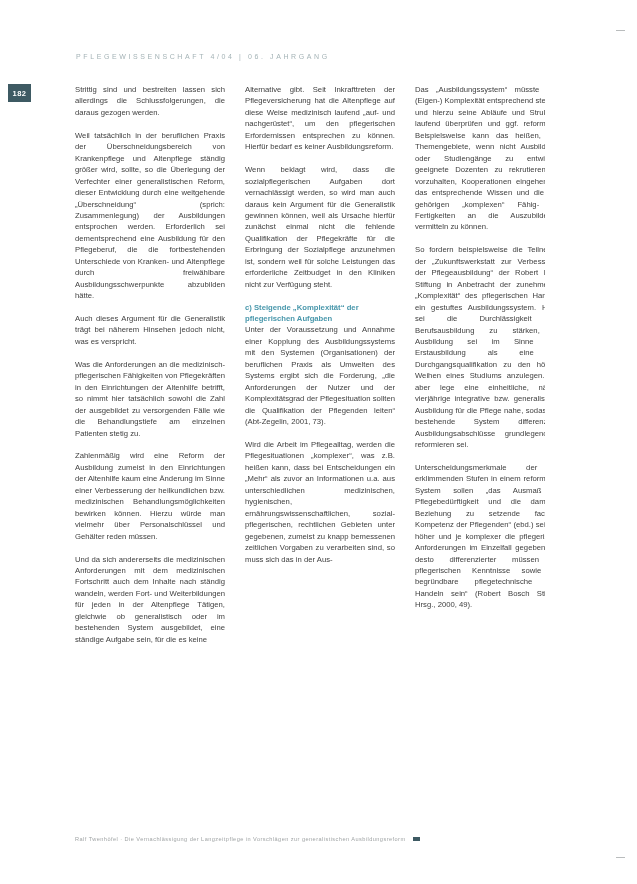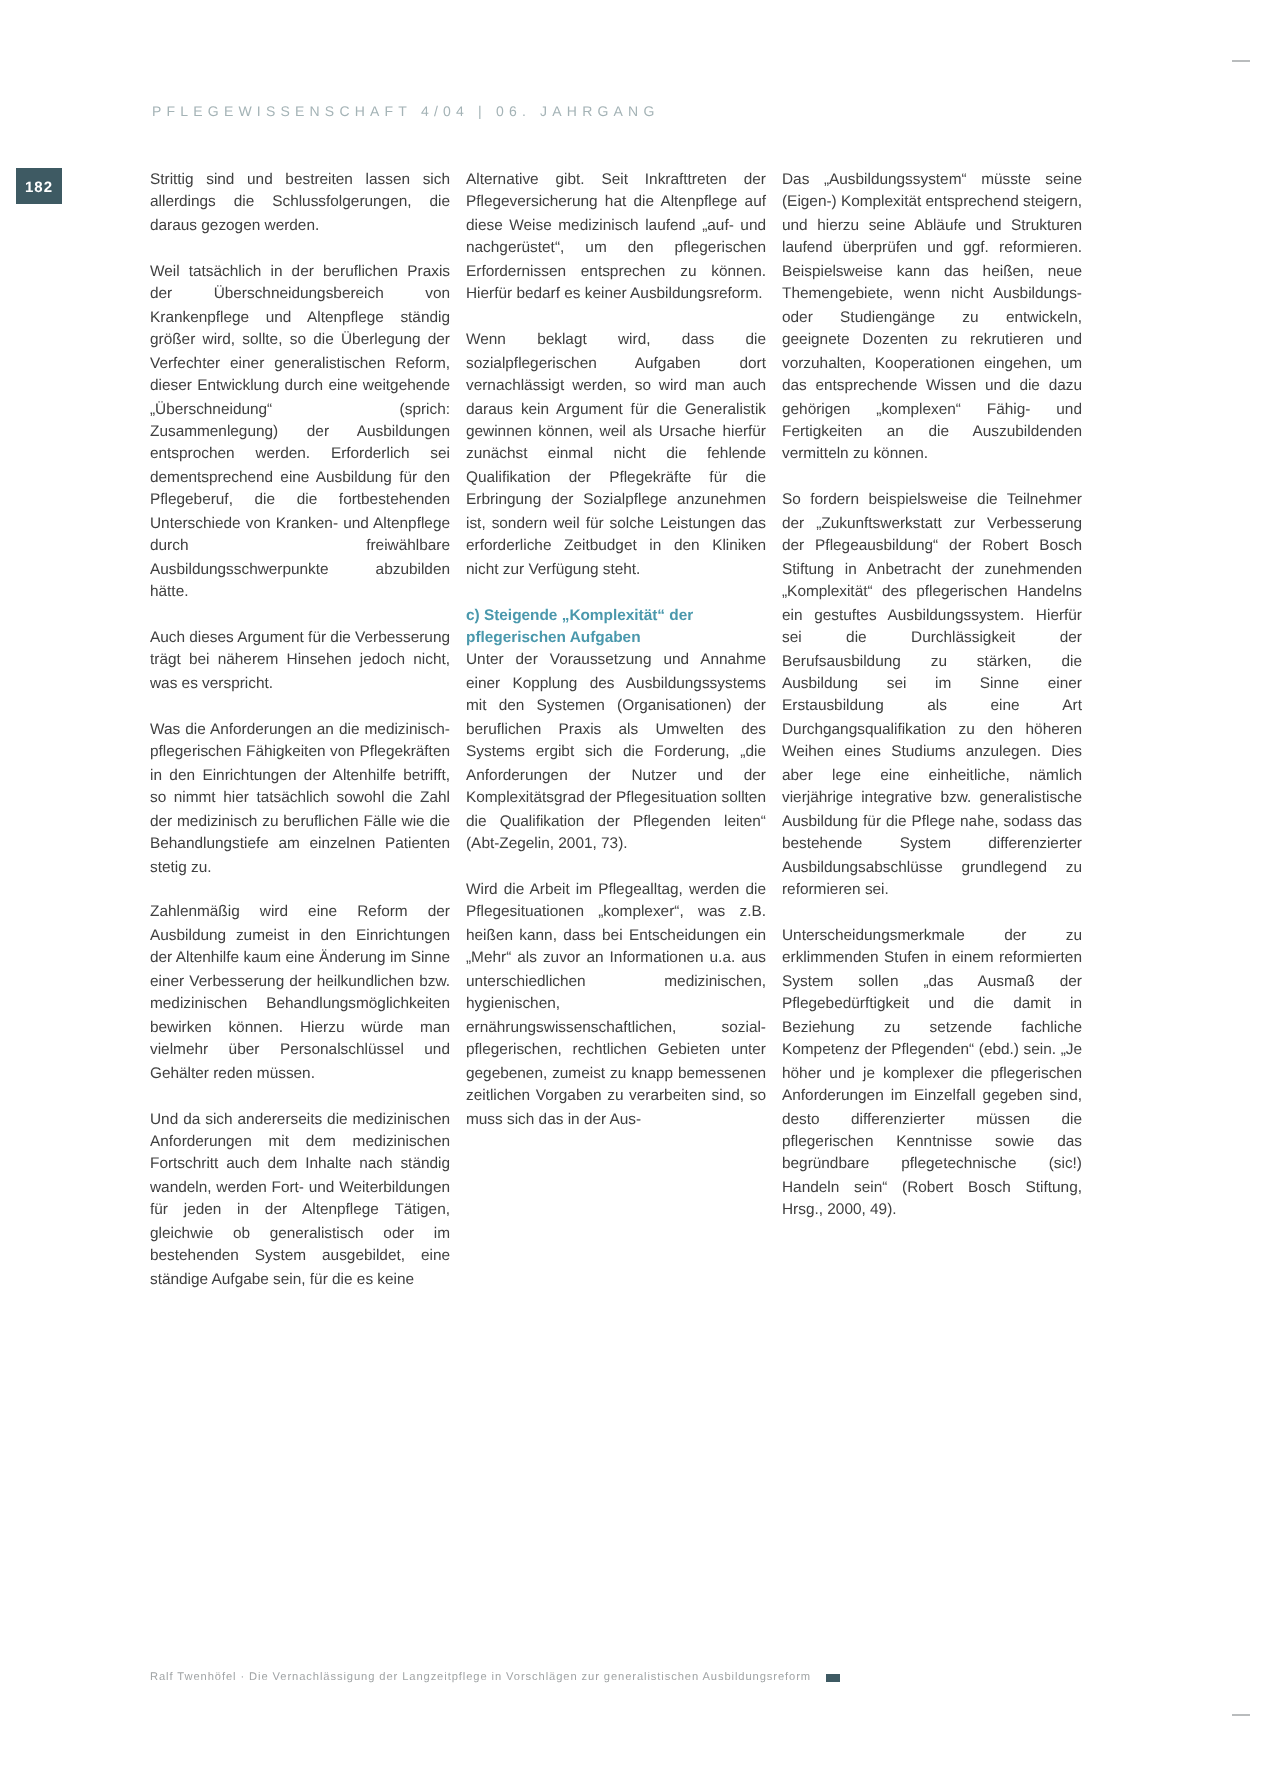--- a/index.html
+++ b/index.html
@@ -31,21 +31,21 @@
     width: 23px; height: 18px;
     background: #3e5a63; color: #ffffff;
     font-size: 7.5px; font-weight: bold;
     display: flex; align-items: center; justify-content: center;
     letter-spacing: 0.5px;
   }
 
   .columns {
     position: absolute; left: 75px; top: 84px;
     width: 470px; height: 748px;
-    display: flex; gap: 8px;
+    display: flex; gap: 20px;
     overflow: hidden;
   }
   .col {
     width: 150px; flex: 0 0 150px;
     font-size: 7.7px; line-height: 11.45px;
     text-align: justify;
     hyphens: auto; -webkit-hyphens: auto;
     color: #404040;
   }
   .col p { margin: 0 0 11.45px 0; }
@@ -80,22 +80,22 @@
 
   <div class="header">PFLEGEWISSENSCHAFT  4/04  |  06. Jahrgang</div>
 
   <div class="page-badge">182</div>
 
   <div class="columns">
 
     <div class="col">
       <p>Strittig sind und bestreiten lassen sich allerdings die Schlussfolgerungen, die daraus gezogen werden.</p>
       <p>Weil tatsächlich in der beruflichen Praxis der Überschneidungsbereich von Krankenpflege und Altenpflege ständig größer wird, sollte, so die Überlegung der Verfechter einer generalistischen Reform, dieser Entwicklung durch eine weitgehende „Überschneidung“ (sprich: Zusammenlegung) der Ausbildungen entsprochen werden. Erforderlich sei dementsprechend eine Ausbildung für den Pflegeberuf, die die fortbestehenden Unterschiede von Kranken- und Altenpflege durch freiwählbare Ausbildungsschwerpunkte abzubilden hätte.</p>
-      <p>Auch dieses Argument für die Verbesserung trägt bei näherem Hinsehen jedoch nicht, was es verspricht.</p>
-      <p>Was die Anforderungen an die medizinisch-pflegerischen Fähigkeiten von Pflegekräften in den Einrichtungen der Altenhilfe betrifft, so nimmt hier tatsächlich sowohl die Zahl der medizinisch zu beruflichen Fälle wie die Behandlungstiefe am einzelnen Patienten stetig zu.</p>
+      <p>Auch dieses Argument für die Generalistik trägt bei näherem Hinsehen jedoch nicht, was es verspricht.</p>
+      <p>Was die Anforderungen an die medizinisch-pflegerischen Fähigkeiten von Pflegekräften in den Einrichtungen der Altenhilfe betrifft, so nimmt hier tatsächlich sowohl die Zahl der ausgebildet zu versorgenden Fälle wie die Behandlungstiefe am einzelnen Patienten stetig zu.</p>
       <p>Zahlenmäßig wird eine Reform der Ausbildung zumeist in den Einrichtungen der Altenhilfe kaum eine Änderung im Sinne einer Verbesserung der heilkundlichen bzw. medizinischen Behandlungsmöglichkeiten bewirken können. Hierzu würde man vielmehr über Personalschlüssel und Gehälter reden müssen.</p>
       <p>Und da sich andererseits die medizinischen Anforderungen mit dem medizinischen Fortschritt auch dem Inhalte nach ständig wandeln, werden Fort- und Weiterbildungen für jeden in der Altenpflege Tätigen, gleichwie ob generalistisch oder im bestehenden System ausgebildet, eine ständige Aufgabe sein, für die es keine</p>
     </div>
 
     <div class="col">
       <p>Alternative gibt. Seit Inkrafttreten der Pflegeversicherung hat die Altenpflege auf diese Weise medizinisch laufend „auf- und nachgerüstet“, um den pflegerischen Erfordernissen entsprechen zu können. Hierfür bedarf es keiner Ausbildungsreform.</p>
       <p>Wenn beklagt wird, dass die sozialpflegerischen Aufgaben dort vernachlässigt werden, so wird man auch daraus kein Argument für die Generalistik gewinnen können, weil als Ursache hierfür zunächst einmal nicht die fehlende Qualifikation der Pflegekräfte für die Erbringung der Sozialpflege anzunehmen ist, sondern weil für solche Leistungen das erforderliche Zeitbudget in den Kliniken nicht zur Verfügung steht.</p>
       <h3 class="subheading">c) Steigende „Komplexität“ der pflegerischen Aufgaben</h3>
       <p>Unter der Voraussetzung und Annahme einer Kopplung des Ausbildungssystems mit den Systemen (Organisationen) der beruflichen Praxis als Umwelten des Systems ergibt sich die Forderung, „die Anforderungen der Nutzer und der Komplexitätsgrad der Pflegesituation sollten die Qualifikation der Pflegenden leiten“ (Abt-Zegelin, 2001, 73).</p>
       <p>Wird die Arbeit im Pflegealltag, werden die Pflegesituationen „komplexer“, was z.B. heißen kann, dass bei Entscheidungen ein „Mehr“ als zuvor an Informationen u.a. aus unterschiedlichen medizinischen, hygienischen, ernährungswissenschaftlichen, sozial-pflegerischen, rechtlichen Gebieten unter gegebenen, zumeist zu knapp bemessenen zeitlichen Vorgaben zu verarbeiten sind, so muss sich das in der Aus-</p>

